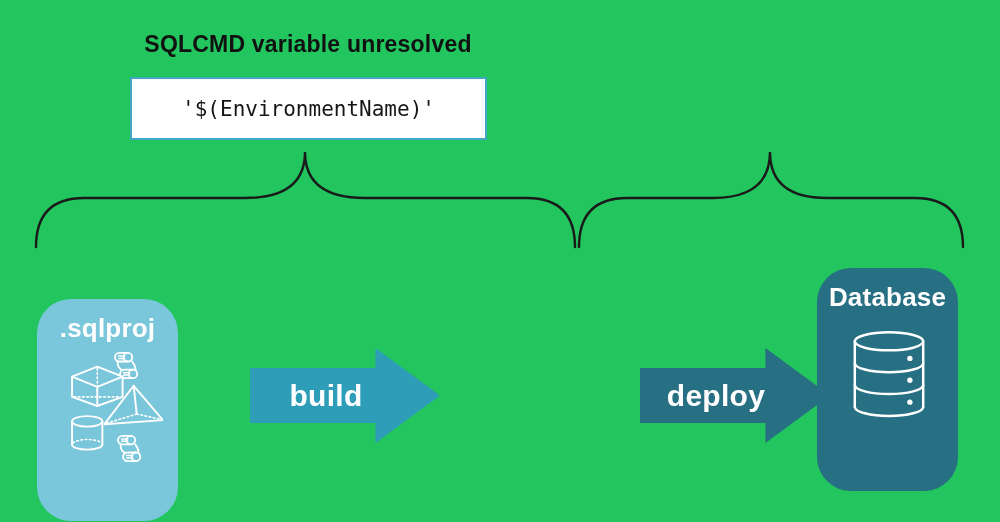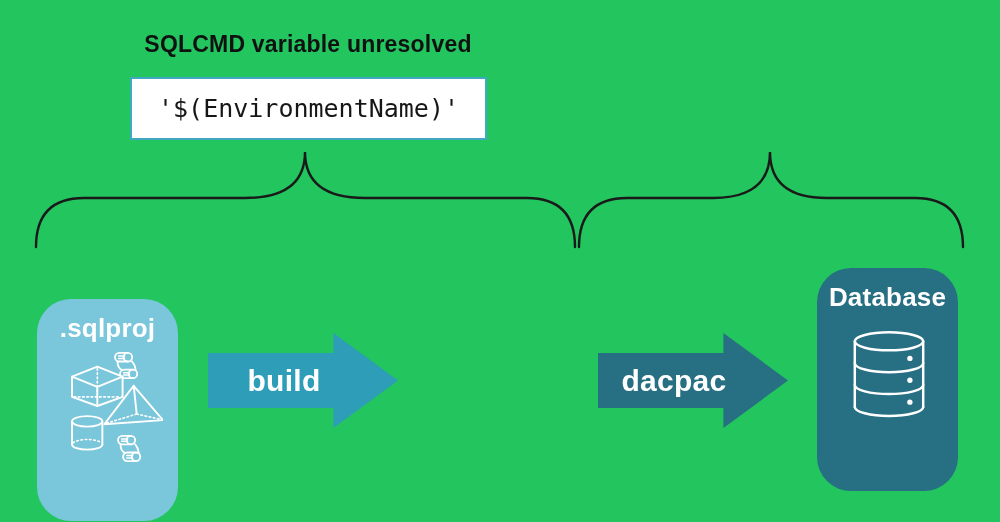--- a/index.html
+++ b/index.html
@@ -10,37 +10,37 @@
   .annotation-title{
     position:absolute;top:30px;height:30px;
     font-size:23px;font-weight:700;color:#111;text-align:center;line-height:28px;
     letter-spacing:.2px;
   }
   .code-box{
     position:absolute;top:77px;height:63px;box-sizing:border-box;
     border:2px solid var(--box-border);background:#fff;
     display:flex;align-items:center;justify-content:center;
     font-family:"DejaVu Sans Mono","Liberation Mono",monospace;
-    font-size:25px;color:#161616;white-space:pre;
+    font-size:21px;color:#161616;white-space:pre;
   }
   .braces{position:absolute;left:0;top:0;pointer-events:none;}
   .stage{
     position:absolute;top:268px;width:141px;height:223px;border-radius:34px;
     text-align:center;
   }
   .stage-label{
     padding-top:14px;font-size:26px;font-weight:700;color:#ffffff;letter-spacing:.2px;
   }
   .stage-icon{position:absolute;}
   .arrow{
-    position:absolute;top:333px;width:190px;height:95px;
+    position:absolute;top:348px;width:190px;height:95px;
     clip-path:polygon(0% 21%,66% 21%,66% 0%,100% 50%,66% 100%,66% 79%,0% 79%);
     display:flex;align-items:center;justify-content:center;
     padding-right:38px;box-sizing:border-box;
-    font-size:30px;font-weight:700;color:#fff;letter-spacing:.3px;
+    font-size:30px;font-weight:700;color:#fff;letter-spacing:.3px;margin-left:42px;
   }
   #stage-sqlproj{left:37px;top:270px;width:141px;height:222px;background:var(--light-teal);margin-top:29px;}
   #stage-dacpac{left:428px;width:142px;background:var(--mid-teal);}
   #stage-database{left:817px;background:var(--dark-teal);}
   #arrow-build{left:208px;background:var(--mid-teal);}
   #arrow-deploy{left:598px;background:var(--dark-teal);}
   #codebox-left{left:130px;width:357px;}
   #codebox-right{left:675px;width:219px;}
   #title-left{left:108px;width:400px;}
   #title-right{left:625px;width:318px;}
@@ -99,21 +99,21 @@
       <use href="#scroll-glyph" x="47" y="82"></use>
     </svg>
   </div>
 
   <div class="arrow" id="arrow-build">
     <span>build</span>
   </div>
 
 
   <div class="arrow" id="arrow-deploy">
-    <span>dacpac</span>
+    <span>deploy</span>
   </div>
 
   <div class="stage" id="stage-database">
     <div class="stage-label">Database</div>
     <svg class="stage-icon" style="left:34px;top:62px" width="76" height="92" viewBox="0 0 80 95">
       <ellipse class="wire" stroke-width="2.6" cx="40" cy="11" rx="36" ry="9.5"></ellipse>
       <path class="wire" stroke-width="2.6" d="M4,11 V80 M76,11 V80"></path>
       <path class="wire" stroke-width="2.6" d="M4,34 A36,9.5 0 0 0 76,34"></path>
       <path class="wire" stroke-width="2.6" d="M4,57 A36,9.5 0 0 0 76,57"></path>
       <path class="wire" stroke-width="2.6" d="M4,80 A36,9.5 0 0 0 76,80"></path>

